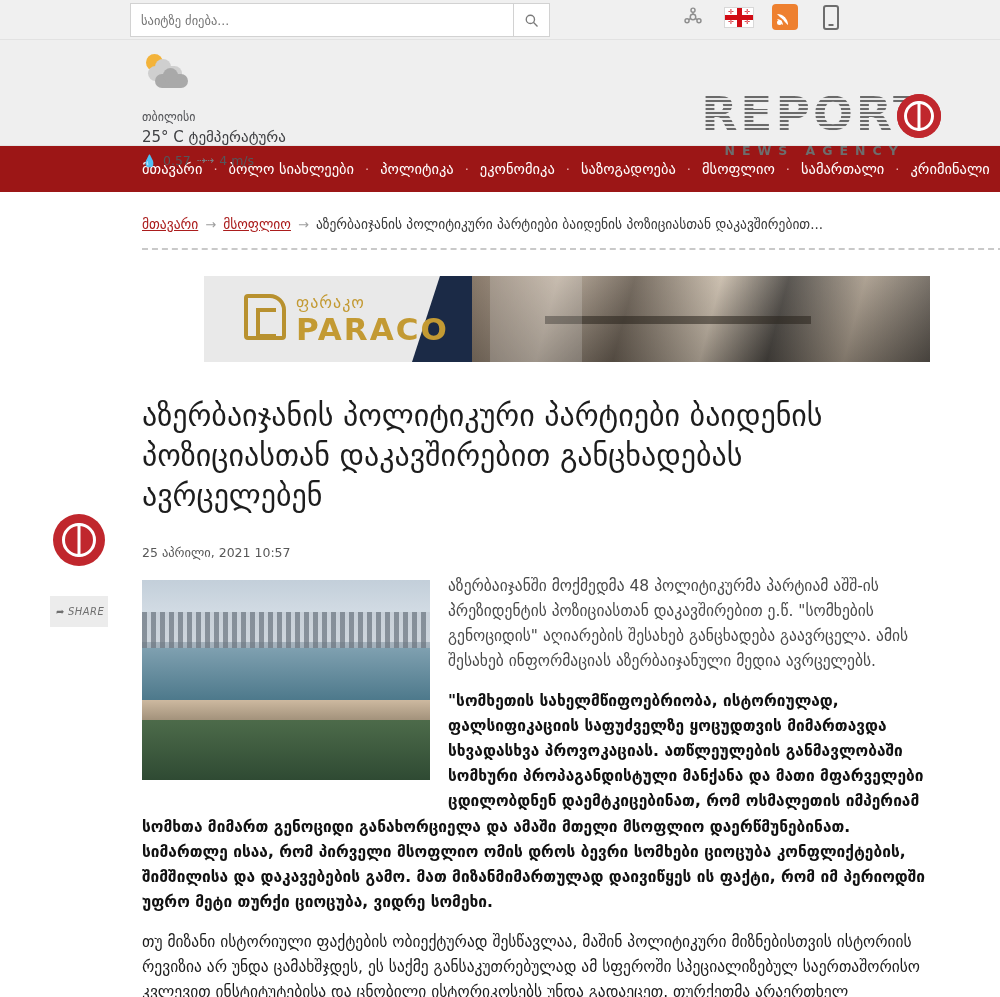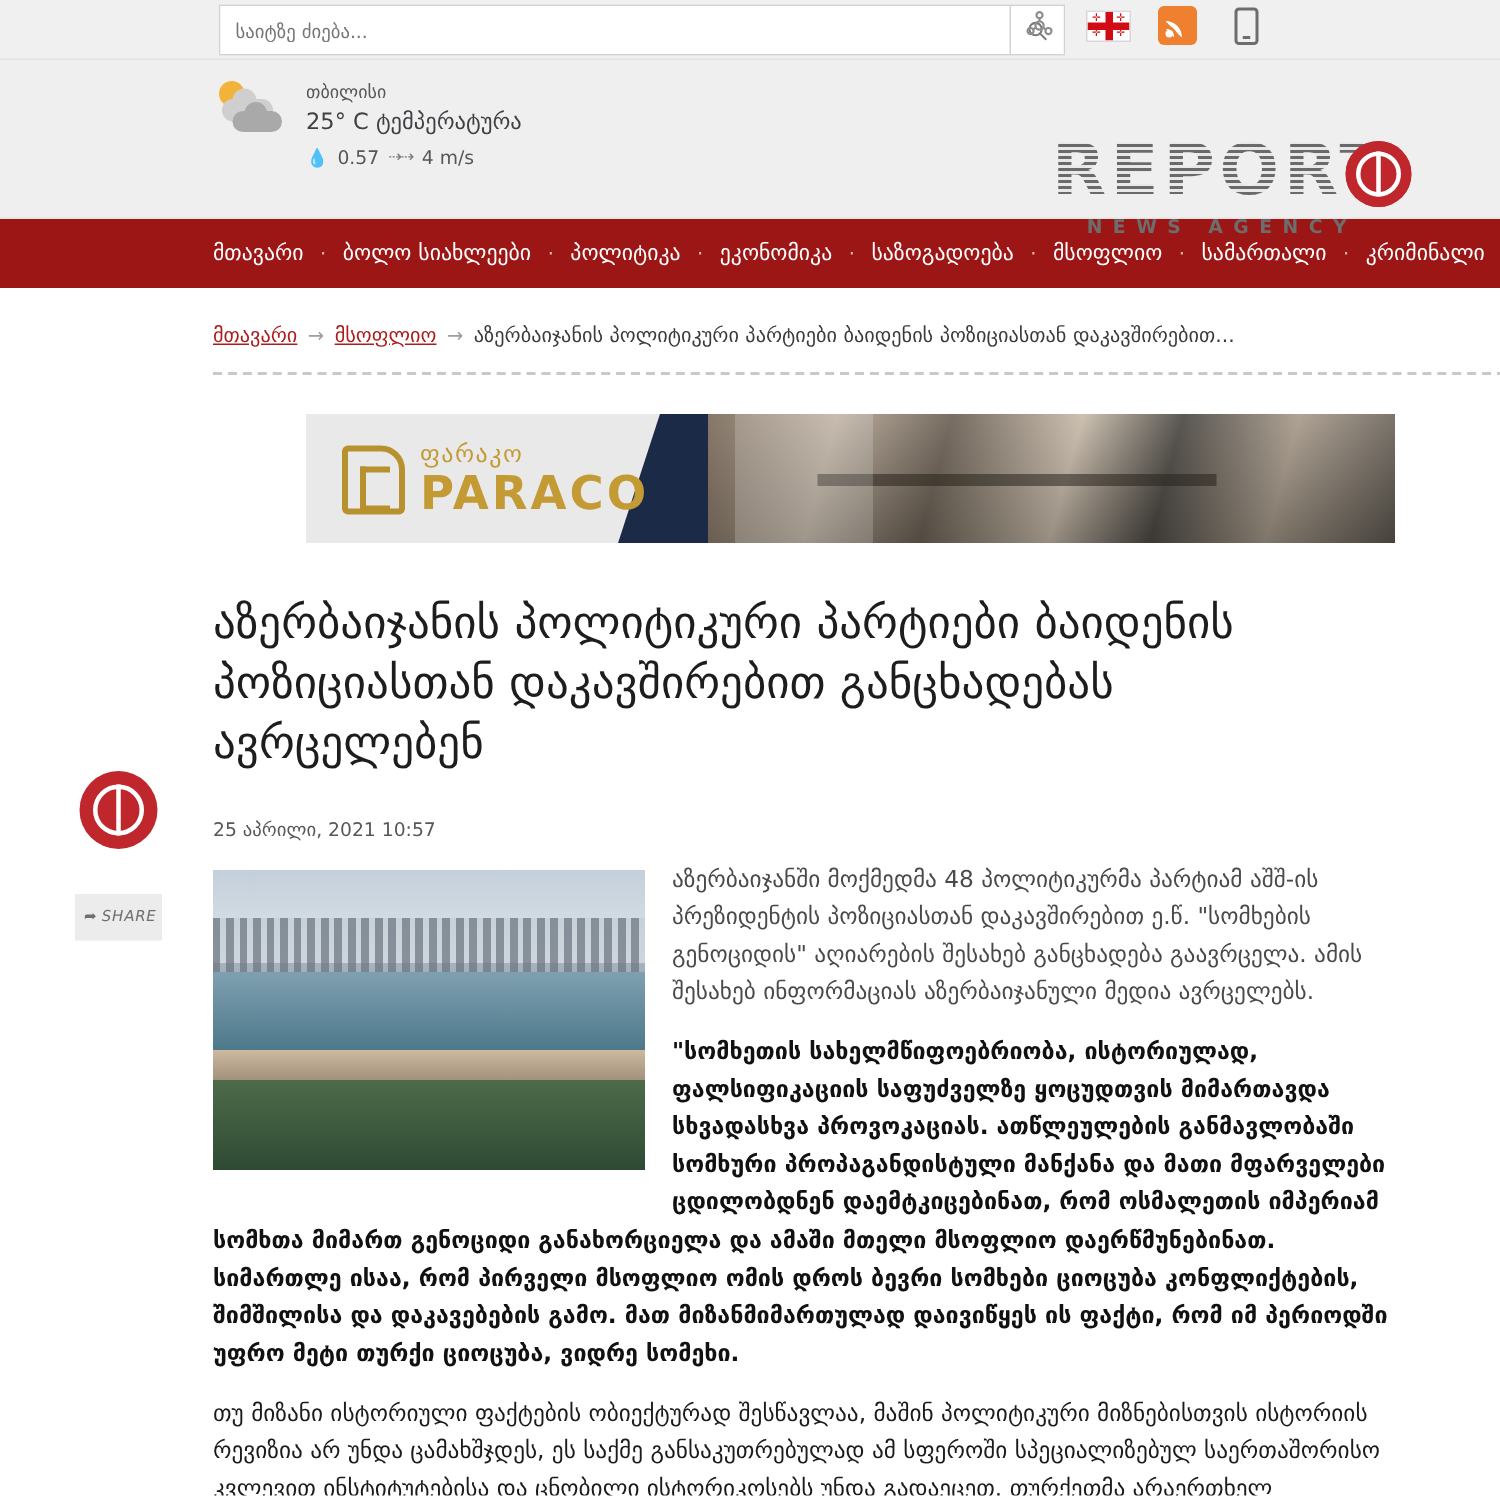--- a/index.html
+++ b/index.html
@@ -15,22 +15,22 @@
   .topbar {
     position: relative;
     height: 40px;
     background: #f0f0f0;
     border-bottom: 1px solid #e2e2e2;
     display: flex;
     align-items: center;
   }
   .search-wrap {
     position: absolute;
-    left: 146px; top: 3px;
-    width: 564px; height: 34px;
+    left: 130px; top: 3px;
+    width: 420px; height: 34px;
     display: flex;
     border: 1px solid #d2d2d2;
     background: #fff;
   }
   .search-input {
     flex: 1;
     border: none;
     outline: none;
     padding: 0 10px;
     font-size: 12.5px;
@@ -106,20 +106,21 @@
     height: 106px;
     background: #efefef;
     border-bottom: 1px solid #e4e4e4;
   }
   .weather {
     position: absolute;
     left: 142px; top: 12px;
     display: flex;
     align-items: flex-start;
     gap: 10px;
+    flex-direction: column;
   }
   .w-icon { width: 52px; height: 46px; position: relative; }
   .w-sun {
     position: absolute; left: 4px; top: 2px;
     width: 17px; height: 17px; border-radius: 50%;
     background: #f3b33a;
   }
   .w-cloud1 {
     position: absolute; left: 6px; top: 14px;
     width: 34px; height: 15px; border-radius: 9px; background: #cfcfcf;
@@ -249,22 +250,22 @@
     width: 244px; height: 100%;
     background: #e9e9e9;
   }
   .banner-slant {
     position: absolute; left: 222px; top: 0;
     width: 70px; height: 100%;
     background: #1b2a46;
     transform: skewX(-18deg);
   }
   .banner-logo {
-    position: absolute; left: 24px; top: 18px;
-    display: flex; align-items: center; gap: 10px;
+    position: absolute; left: 40px; top: 18px;
+    display: flex; align-items: flex-start; gap: 10px;
   }
   .banner-mark {
     width: 42px; height: 46px;
     border: 4px solid #b8912f;
     border-radius: 4px 16px 4px 4px;
     position: relative;
   }
   .banner-mark::after {
     content: ""; position: absolute; left: 8px; top: 10px;
     width: 16px; height: 22px; border: 4px solid #b8912f; border-right: none;

